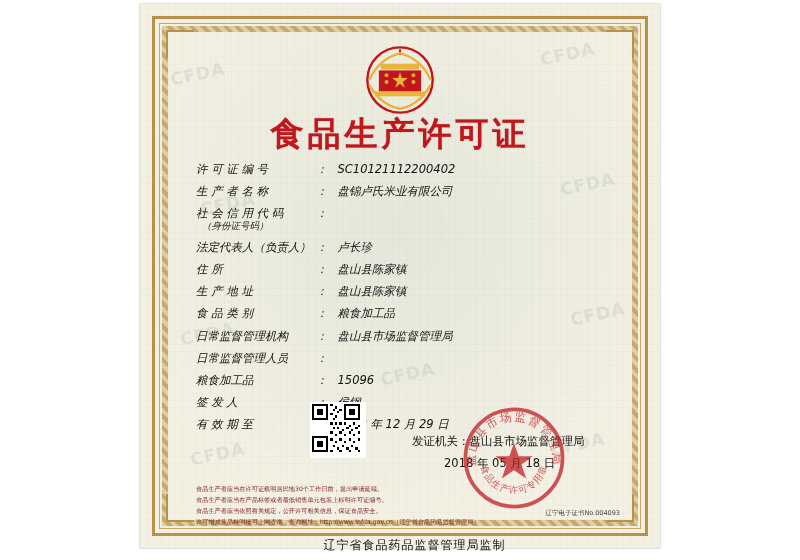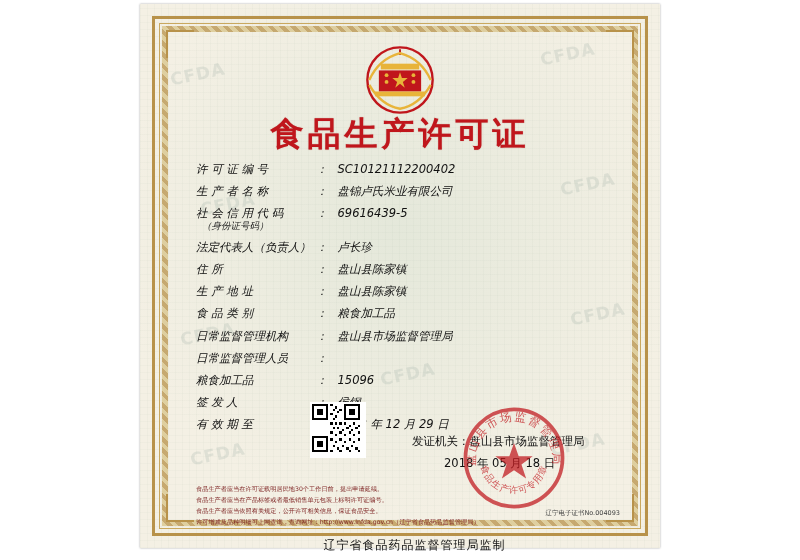--- a/index.html
+++ b/index.html
@@ -226,21 +226,20 @@
 
       <div class="row">
         <span class="lbl">生 产 者 名 称</span>
         <span class="colon">：</span>
         <span class="val">盘锦卢氏米业有限公司</span>
       </div>
 
       <div class="row" style="margin-bottom:1px;">
         <span class="lbl">社 会 信 用 代 码</span>
         <span class="colon">：</span>
-        <span class="val">69616439-5</span>
       </div>
       <div class="sub">（身份证号码）</div>
 
       <div class="row">
         <span class="lbl">法定代表人（负责人）</span>
         <span class="colon">：</span>
         <span class="val">卢长珍</span>
       </div>
 
       <div class="row">

